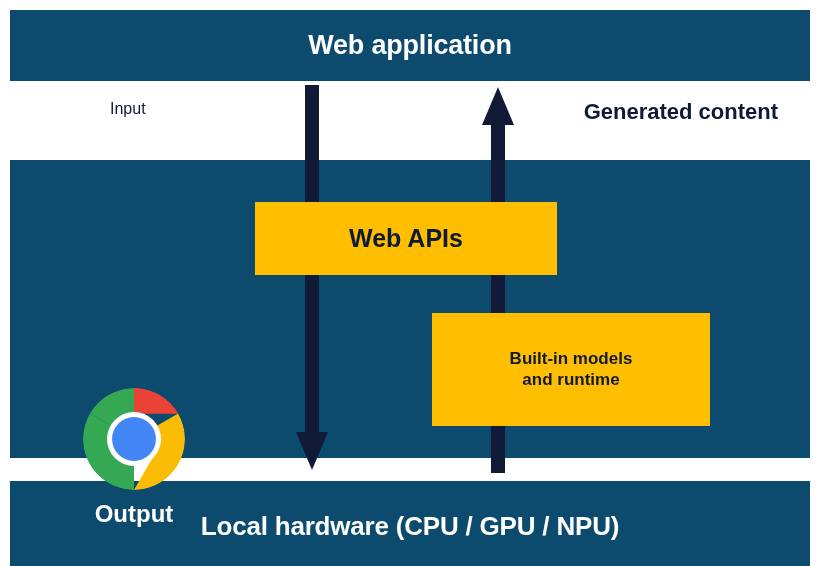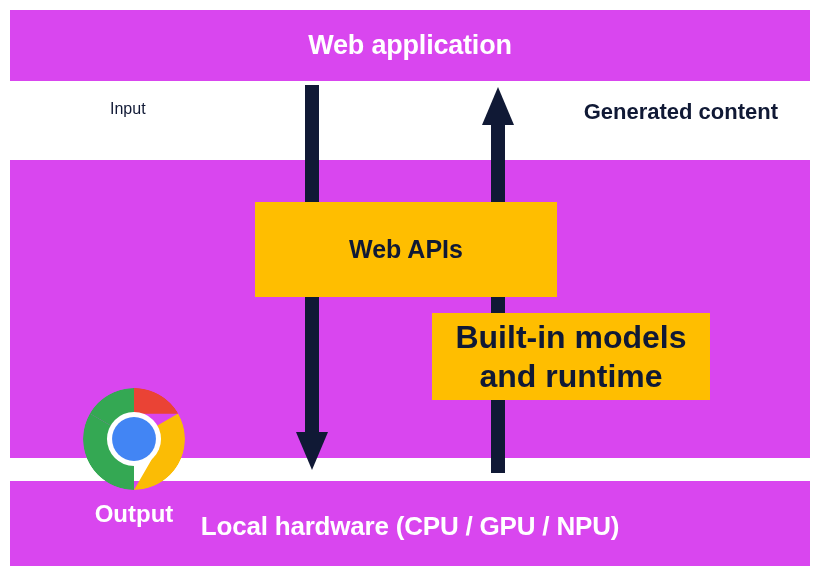--- a/index.html
+++ b/index.html
@@ -12,21 +12,21 @@
   }
   #diagram {
     position: relative;
     width: 820px;
     height: 566px;
     background: #ffffff;
     overflow: hidden;
   }
   .band {
     position: absolute;
-    background: #d946ef;
+    background: #0c4a6e;
     display: flex;
     align-items: center;
     justify-content: center;
   }
   .band-label {
     color: #ffffff;
     font-weight: bold;
     letter-spacing: -0.2px;
     white-space: nowrap;
   }
@@ -122,29 +122,29 @@
     justify-content: center;
     text-align: center;
     color: #101935;
     font-weight: bold;
     z-index: 3;
   }
   #box-web-apis {
     left: 255px;
     top: 202px;
     width: 302px;
-    height: 95px;
+    height: 73px;
     font-size: 25px;
   }
   #box-builtin-models {
     left: 432px;
     top: 313px;
     width: 278px;
-    height: 87px;
-    font-size: 32px;
+    height: 113px;
+    font-size: 17px;
     line-height: 1.2;
   }
   .ybox .line { display: block; }
 </style>
 </head>
 <body>
 
 <div id="diagram">
 
   <div class="band" id="band-web-application">

